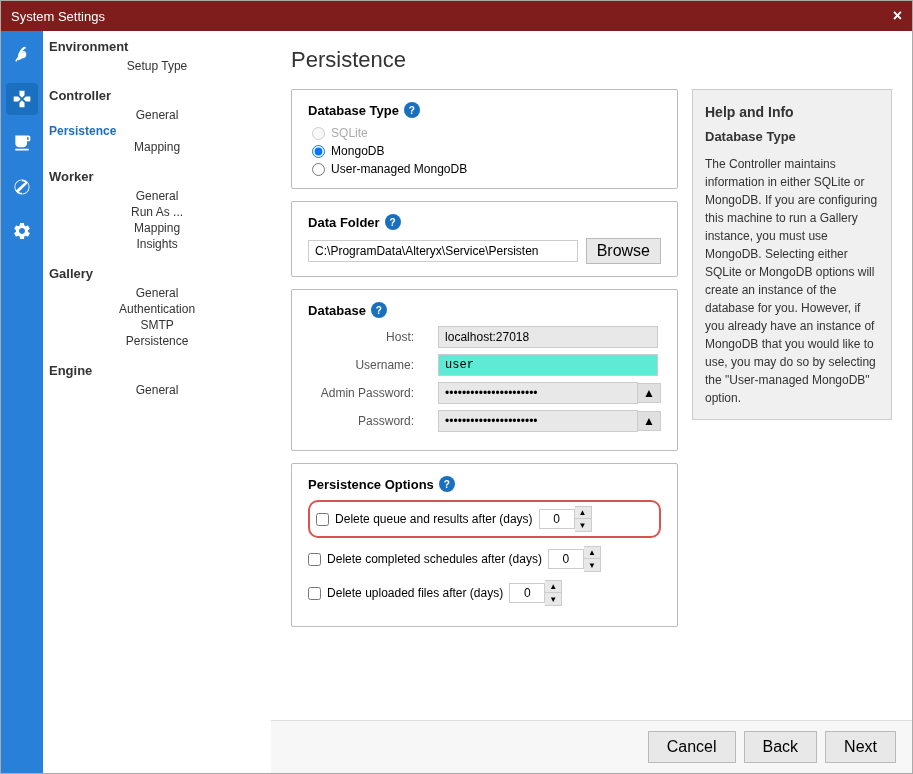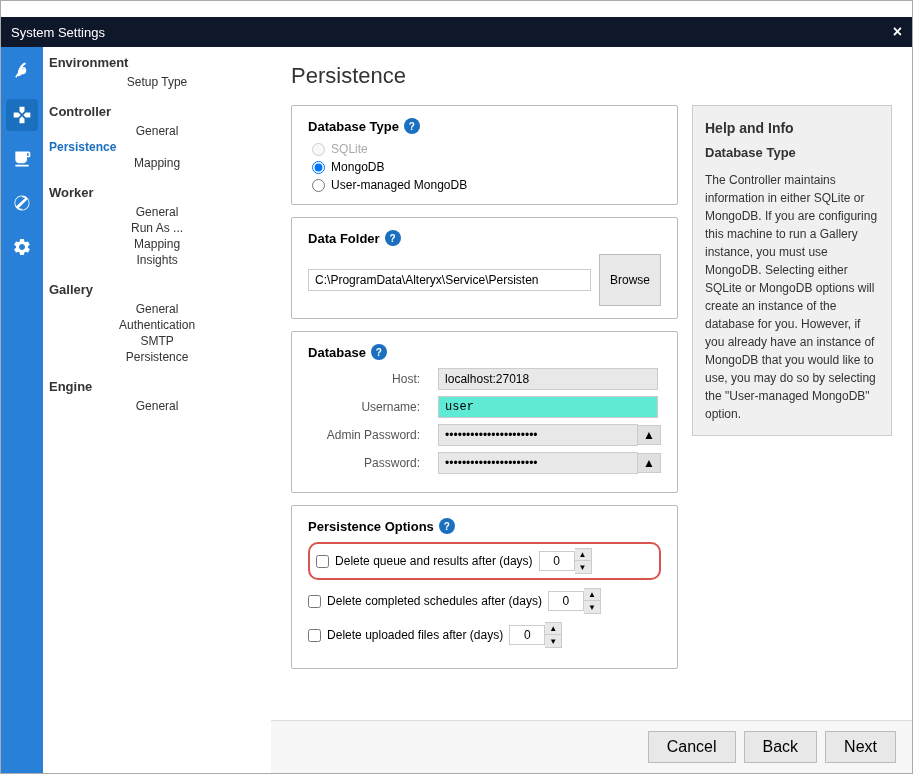--- a/index.html
+++ b/index.html
@@ -1,20 +1,20 @@
 <!DOCTYPE html>
 <html><head>
   <meta charset="utf-8">
   <style>
     * { box-sizing: border-box; margin: 0; padding: 0; }
     body { font-family: 'Segoe UI', Arial, sans-serif; font-size: 13px; background: #f0f0f0; }
 
     .window { width: 913px; height: 774px; background: #ffffff; border: 1px solid #aaa; display: flex; flex-direction: column; }
 
-    .title-bar { background: #0f172a; color: white; padding: 6px 10px; display: flex; justify-content: space-between; align-items: center; font-size: 13px; margin-top: 16px; }
+    .title-bar { background: #7f1d1d; color: white; padding: 6px 10px; display: flex; justify-content: space-between; align-items: center; font-size: 13px; }
     .title-bar-close { color: white; cursor: pointer; font-size: 16px; font-weight: bold; }
 
     .window-body { display: flex; flex: 1; overflow: hidden; }
     .sidebar-content { display: flex; flex: 1; }
     .sidebar-icons-col { width: 42px; background: #2980d9; display: flex; flex-direction: column; align-items: center; padding: 8px 0; gap: 12px; }
     .sidebar-nav-col { flex: 1; padding: 8px 6px; }
 
     .sidebar-icon { width: 32px; height: 32px; border-radius: 4px; display: flex; align-items: center; justify-content: center; cursor: pointer; }
     .sidebar-icon.active { background: #1a6fbf; }
     .sidebar-icon svg { fill: white; }
@@ -37,25 +37,25 @@
 
     
     .radio-group { display: flex; flex-direction: column; gap: 4px; padding-left: 4px; }
     .radio-item { display: flex; align-items: center; gap: 6px; font-size: 12px; }
     .radio-item input[type="radio"] { margin: 0; }
     .radio-item.disabled { color: #aaa; }
 
     
     .data-folder-row { display: flex; align-items: center; gap: 8px; }
     .data-folder-input { flex: 1; border: 1px solid #ccc; padding: 3px 6px; font-size: 12px; background: #fff; }
-    .browse-btn { padding: 18px 10px; border: 1px solid #bbb; background: #e8e8e8; cursor: pointer; font-size: 12px; }
+    .browse-btn { padding: 3px 10px; border: 1px solid #bbb; background: #e8e8e8; cursor: pointer; font-size: 16px; }
 
     
     .db-field-row { display: flex; align-items: center; margin-bottom: 6px; }
-    .db-field-label { width: 130px; text-align: right; padding-right: 18px; font-size: 12px; color: #555; }
+    .db-field-label { width: 130px; text-align: right; padding-right: 24px; font-size: 12px; color: #555; }
     .db-field-input { width: 220px; border: 1px solid #ccc; padding: 3px 6px; font-size: 12px; background: #e8e8e8; }
     .db-field-input.editable { background: #5eead4; font-family: Liberation Mono, monospace; }
     .password-row { display: flex; align-items: center; }
     .password-input { width: 200px; border: 1px solid #ccc; padding: 3px 6px; font-size: 12px; background: #e8e8e8; }
     .password-toggle { border: 1px solid #ccc; border-left: none; padding: 2px 5px; background: #e0e0e0; cursor: pointer; font-size: 12px; }
 
     
     .persistence-option-row { display: flex; align-items: center; gap: 6px; margin-bottom: 8px; font-size: 12px; }
     .persistence-option-row.highlighted { border: 2px solid #d9534f; padding: 4px 6px; border-radius: 10px; }
     .spinner-input-wrap { display: flex; align-items: center; }

